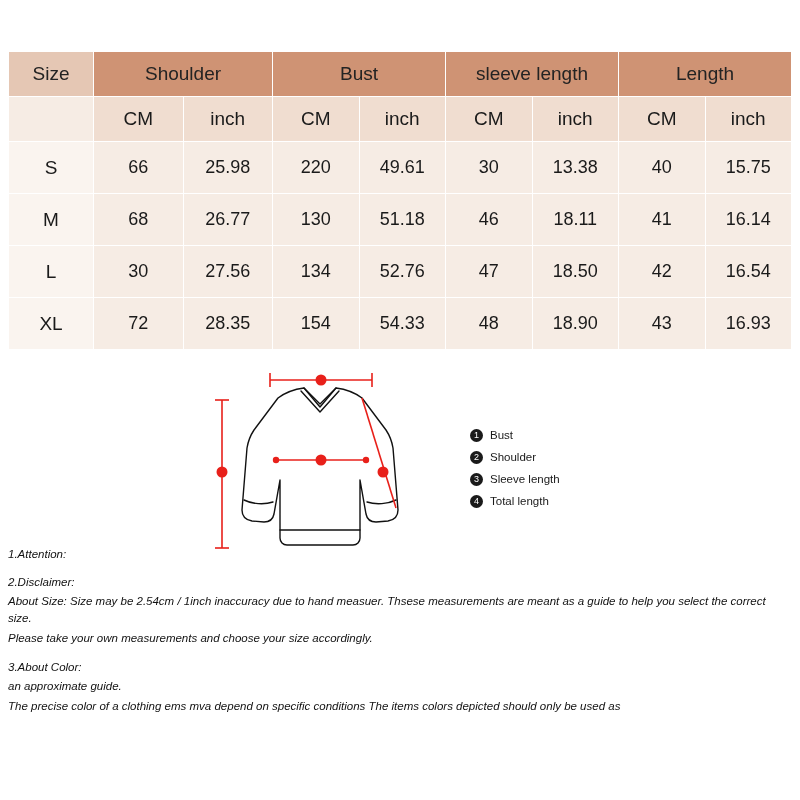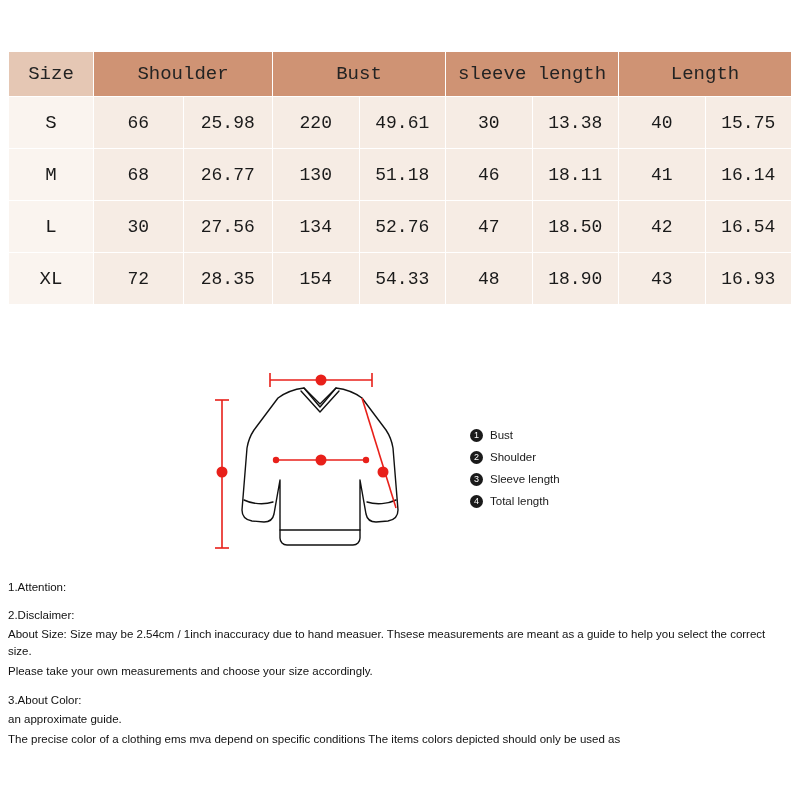--- a/index.html
+++ b/index.html
@@ -28,21 +28,20 @@
     width: 784px;
     border-collapse: collapse;
     table-layout: fixed;
   }
   .size-table td, .size-table th {
     border: 1px solid #ffffff;
     text-align: center;
     vertical-align: middle;
     font-weight: normal;
     color: #1a1a1a;
-    font-family: Liberation Mono, monospace;
   }
   .hdr-main td {
     background: #cf9374;
     height: 42px;
     font-size: 19px;
     color: #232323;
   }
   .hdr-main td.size-cell {
     background: #e5c7b4;
     font-size: 19px;
@@ -100,22 +99,23 @@
   }
   .legend-label {
     font-size: 11.5px;
     color: #1a1a1a;
   }
 
   
   .notes {
     position: absolute;
     left: 8px;
-    top: 580px;
+    top: 547px;
     width: 784px;
+    font-style: italic;
   }
   .note-head {
     font-size: 11.5px;
     color: #111111;
     margin: 0 0 3px 0;
     line-height: 15px;
   }
   .note-body {
     font-size: 11.5px;
     color: #111111;
@@ -132,20 +132,31 @@
 <div class="page">
 
   <table class="size-table">
     <tbody>
       <tr class="hdr-main">
         <td class="size-cell" style="width:82px">Size</td>
         <td colspan="2" style="width:176px">Shoulder</td>
         <td colspan="2">Bust</td>
         <td colspan="2">sleeve length</td>
         <td colspan="2">Length</td>
+      </tr>
+      <tr class="hdr-unit">
+        <td class="size-cell"></td>
+        <td style="width:88px">CM</td>
+        <td style="width:88px">inch</td>
+        <td style="width:86px">CM</td>
+        <td style="width:86px">inch</td>
+        <td style="width:66px">CM</td>
+        <td style="width:100px">inch</td>
+        <td style="width:84px">CM</td>
+        <td style="width:84px">inch</td>
       </tr>
 
       <tr class="data-row">
         <td class="size-cell">S</td>
         <td>66</td>
         <td>25.98</td>
         <td>220</td>
         <td>49.61</td>
         <td>30</td>
         <td>13.38</td>

